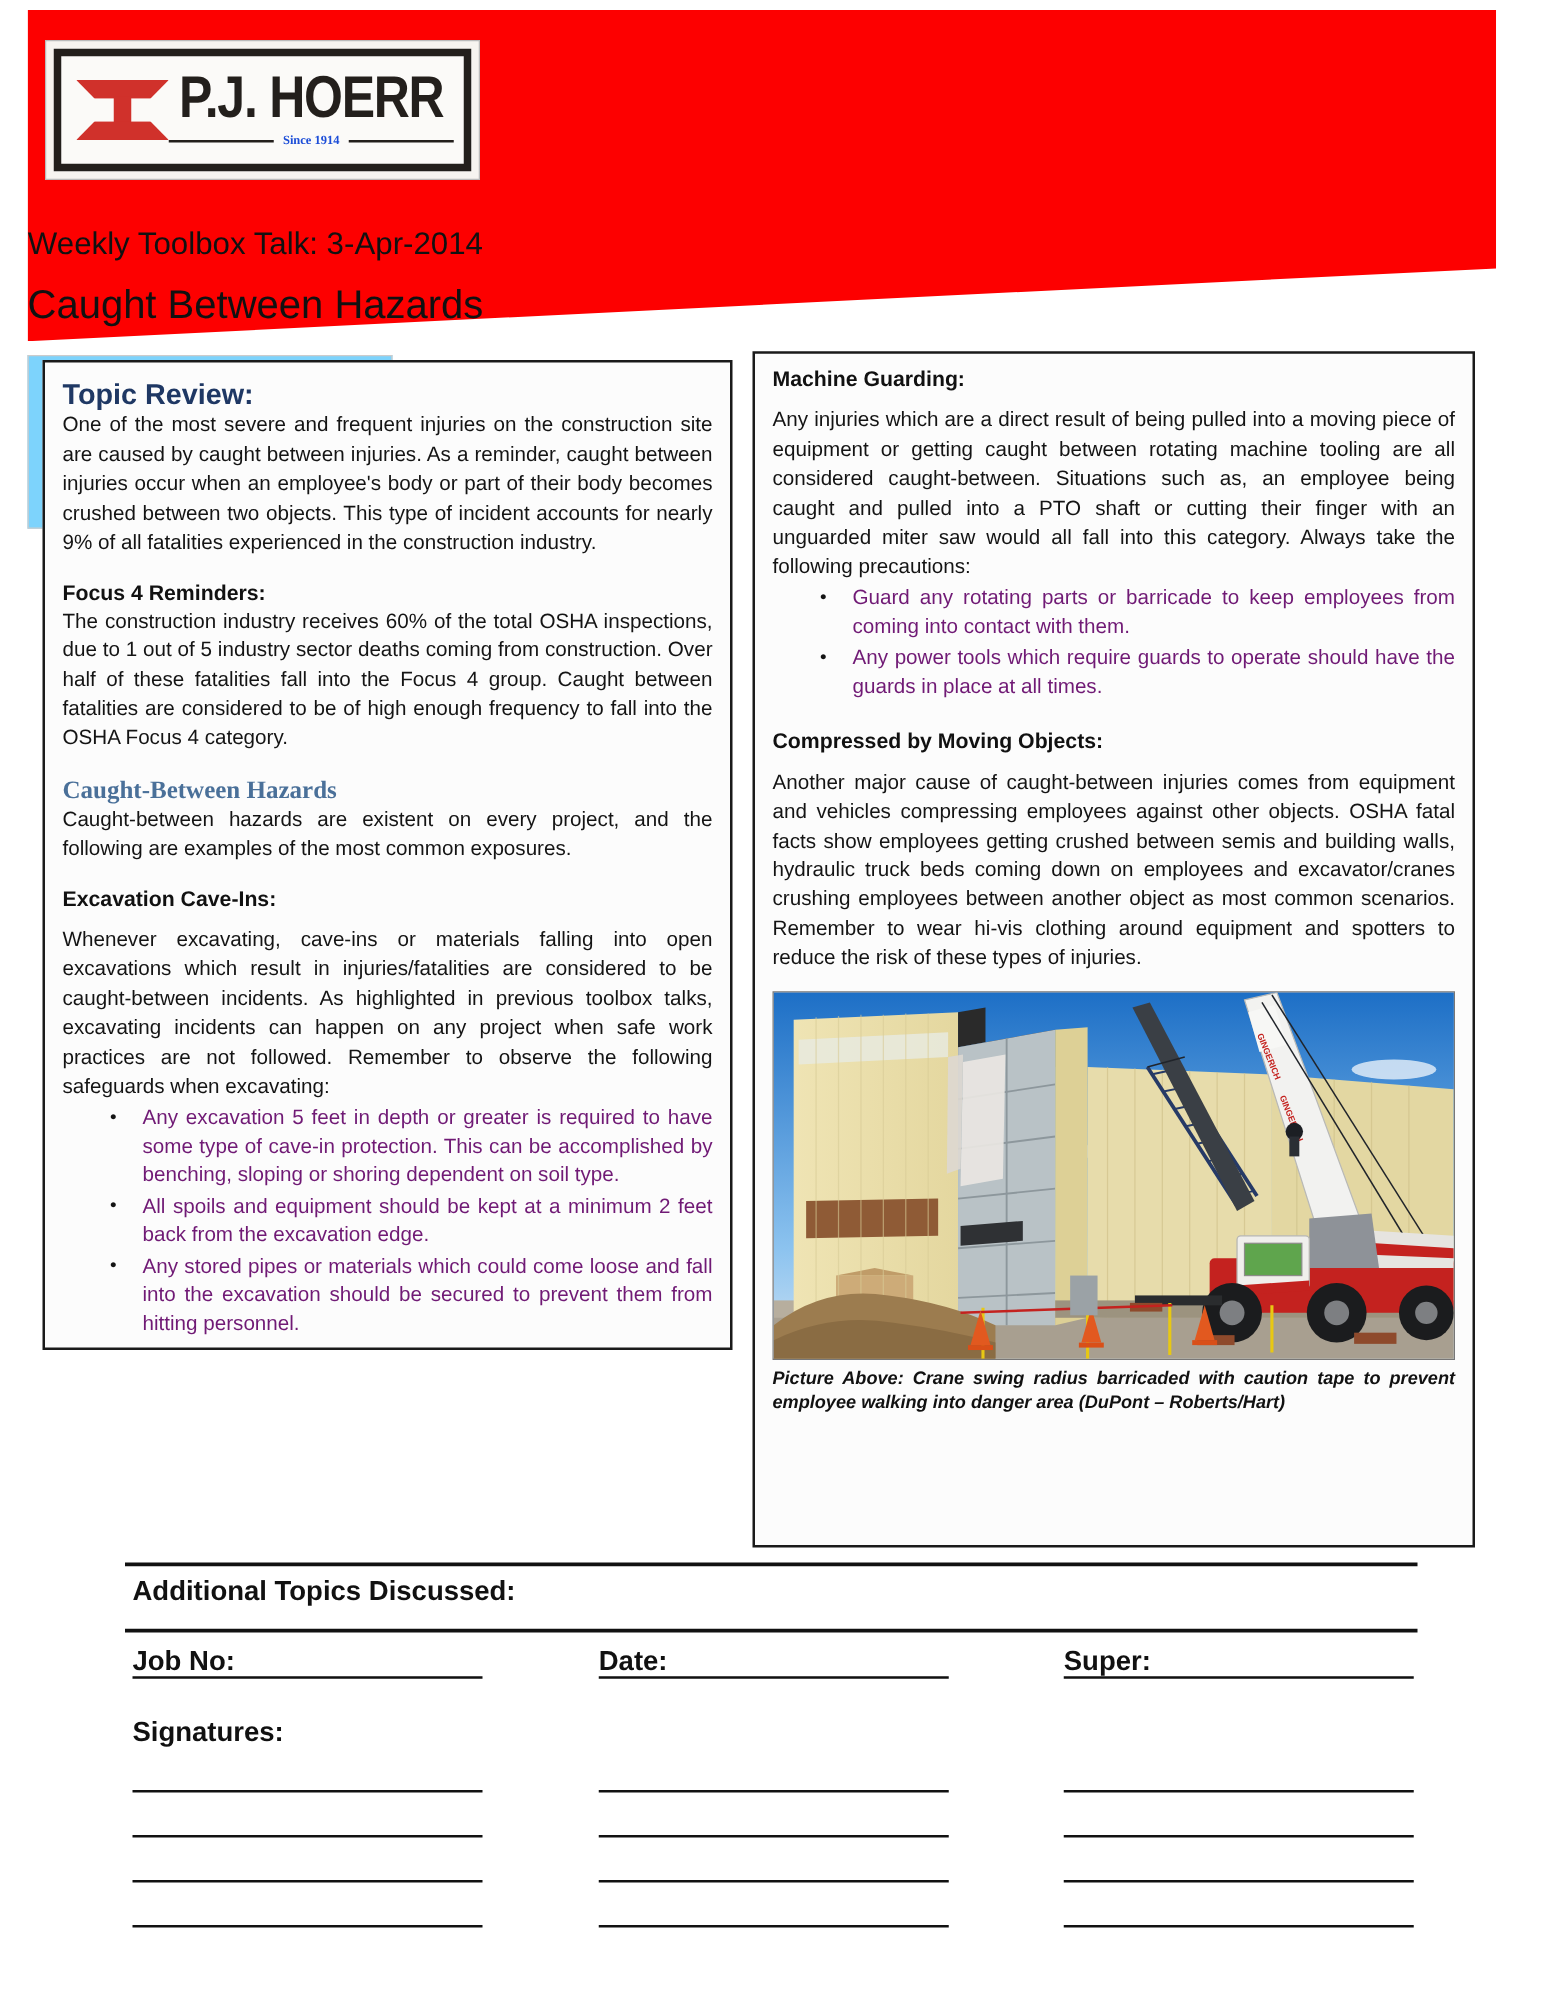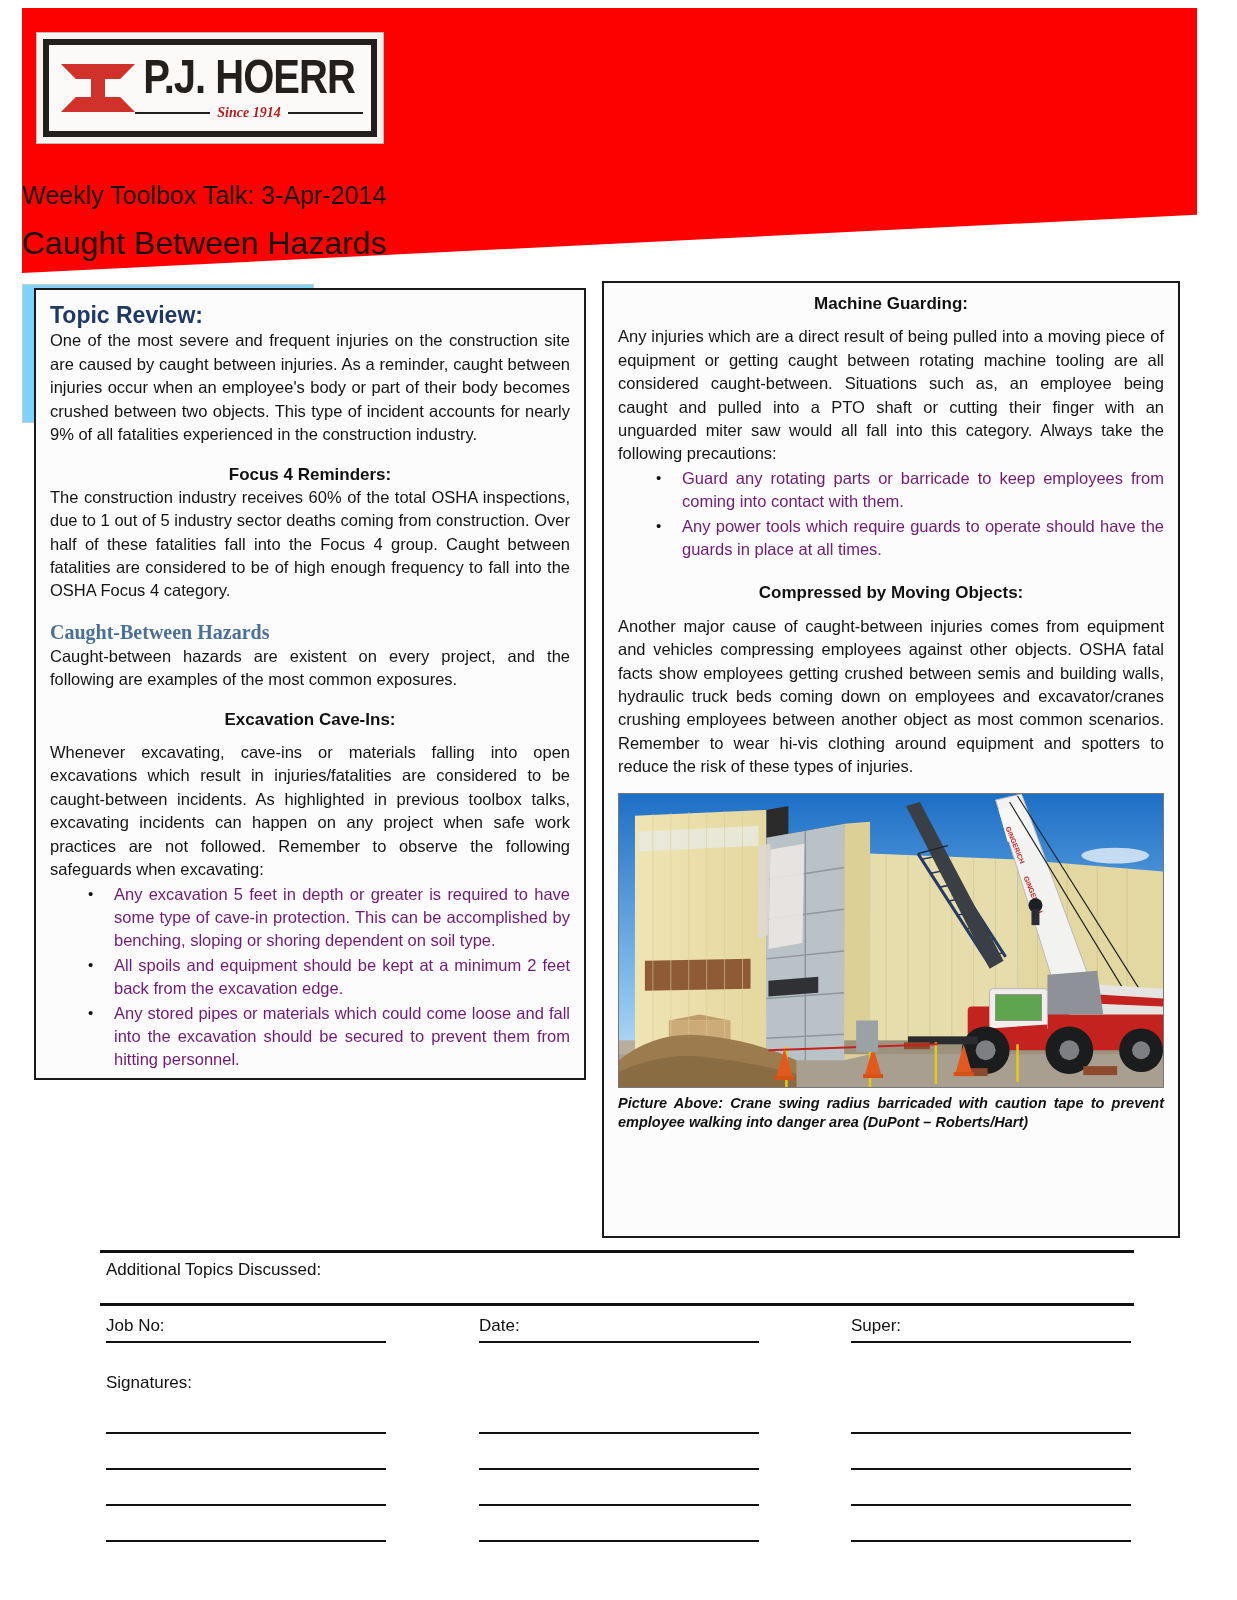--- a/index.html
+++ b/index.html
@@ -81,22 +81,22 @@
     transform: scaleY(1.18);
     transform-origin: center;
   }
   .hoerr-since {
     display: flex; align-items: center;
     margin-top: 9px;
   }
   .hoerr-rule { flex: 1; height: 2px; background: #231f1c; }
   .hoerr-since-text {
     font-family: "Liberation Serif", serif;
-    font-style: italic; font-weight: bold;
-    font-size: 14px; color: #b91c1c;
+    font-weight: bold;
+    font-size: 10px; color: #1d4ed8;
     padding: 0 7px;
   }
 
   
   .title-block {
     flex: 1;
     text-align: center;
     padding-top: 36px;
   }
   .title-sub {
@@ -162,21 +162,20 @@
     font-size: 23px; font-weight: bold;
     color: #1f3864;
     margin: 2px 0 1px 0;
     line-height: 1.15;
   }
   .h-bold {
     font-size: 17px; font-weight: bold;
     color: #111;
     margin: 0 0 1px 0;
     line-height: 1.25;
-    text-align: center;
   }
   .h-blue-serif {
     font-family: "Liberation Serif", serif;
     font-size: 20px; font-weight: bold;
     color: #4a7099;
     margin: 0 0 1px 0;
     line-height: 1.2;
   }
   p.body {
     font-size: 16.5px;
@@ -236,22 +235,22 @@
   .rule-thick {
     position: absolute;
     height: 3px; background: #111;
   }
   .rule-thin {
     position: absolute;
     height: 2px; background: #111;
   }
   .flabel {
     position: absolute;
-    font-size: 17px;
-    font-weight: normal;
+    font-size: 22px;
+    font-weight: bold;
     color: #111;
     white-space: nowrap;
   }
 
   
   .mtn-dark { fill: #2b2725; }
   .mtn-light { fill: #ffffff; }
 </style>
 </head>
 <body>

